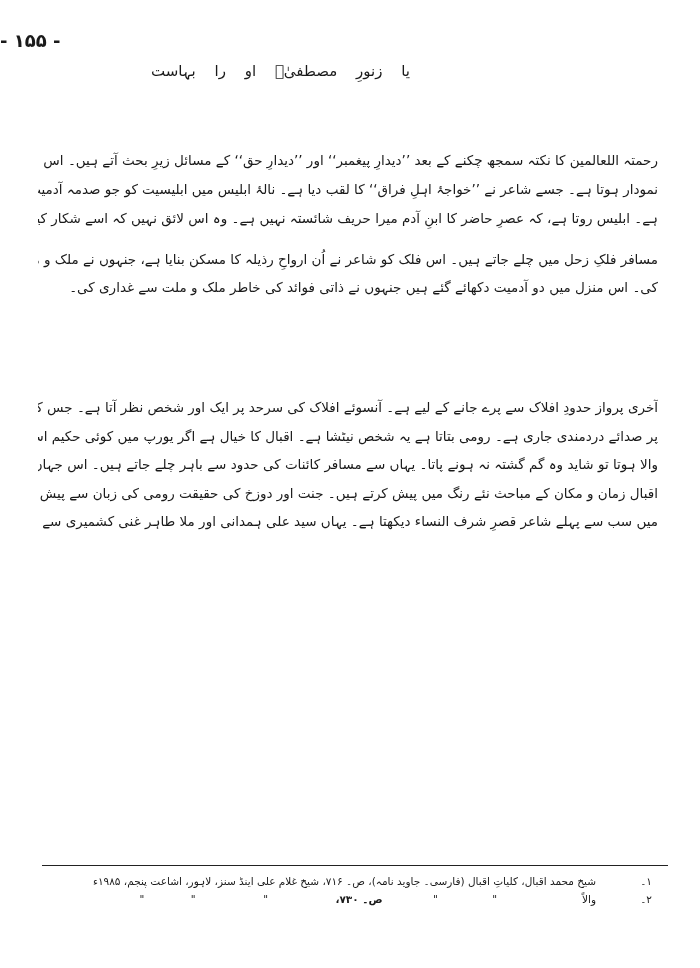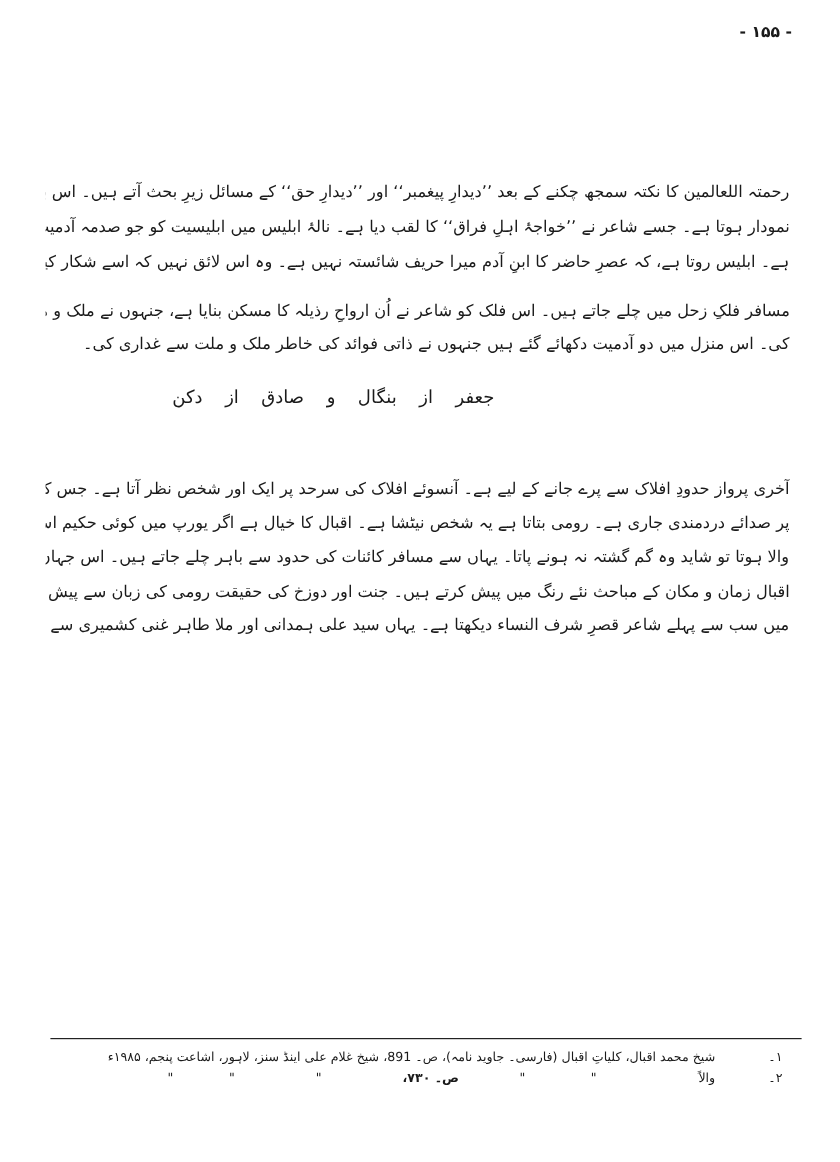--- a/index.html
+++ b/index.html
@@ -10,25 +10,25 @@
     body {
       width: 700px;
       height: 968px;
       position: relative;
       overflow: hidden;
       color: #1a1a1a;
       font-family: "DejaVu Sans", sans-serif;
     }
     .page-number {
       position: absolute;
-      top: 20px;
+      top: 30px;
       left: 0;
       width: 660px;
-      text-align: right;
-      font-size: 13px;
+      text-align: left;
+      font-size: 18px;
       font-weight: bold;
       letter-spacing: 1px;
     }
     .verse {
       position: absolute;
       direction: rtl;
       font-size: 15px;
       word-spacing: 14px;
       white-space: nowrap;
     }
@@ -92,51 +92,51 @@
     .fn-ditto { display: inline-block; text-align: center; }
   </style>
 </head>
 <body>
 
 <div>
 
   <div class="page-number">- ۱۵۵ -</div>
 
   <div class="verse verse1">
+    <span class="line"><span>یا زنورِ مصطفیٰؐ او را بہاست</span></span>
   </div>
 
   <div class="para para1">
     <span class="line">رحمتہ اللعالمین کا نکتہ سمجھ چکنے کے بعد ’’دیدارِ پیغمبر‘‘ اور ’’دیدارِ حق‘‘ کے مسائل زیرِ بحث آتے ہیں۔ اس بحث کے خاتمہ پر ابلیس</span>
     <span class="line">نمودار ہوتا ہے۔ جسے شاعر نے ’’خواجۂ اہلِ فراق‘‘ کا لقب دیا ہے۔ نالۂ ابلیس میں ابلیسیت کو جو صدمہ آدمیت نے دیا ہے اُس کو گلہ</span>
     <span class="line">ہے۔ ابلیس روتا ہے، کہ عصرِ حاضر کا ابنِ آدم میرا حریف شائستہ نہیں ہے۔ وہ اس لائق نہیں کہ اسے شکار کیا جائے۔</span>
   </div>
 
   <div class="para para2">
     <span class="line">مسافر فلکِ زحل میں چلے جاتے ہیں۔ اس فلک کو شاعر نے اُن ارواحِ رذیلہ کا مسکن بنایا ہے، جنہوں نے ملک و ملت سے غداری</span>
     <span class="line">کی۔ اس منزل میں دو آدمیت دکھائے گئے ہیں جنہوں نے ذاتی فوائد کی خاطر ملک و ملت سے غداری کی۔</span>
   </div>
 
   <div class="verse verse2">
-    <span class="line"><span>جعفر از بنگال و صادق از دکن</span></span>
   </div>
 
   <div class="para para3">
     <span class="line">آخری پرواز حدودِ افلاک سے پرے جانے کے لیے ہے۔ آنسوئے افلاک کی سرحد پر ایک اور شخص نظر آتا ہے۔ جس کے لبوں</span>
     <span class="line">پر صدائے دردمندی جاری ہے۔ رومی بتاتا ہے یہ شخص نیٹشا ہے۔ اقبال کا خیال ہے اگر یورپ میں کوئی حکیم اس مجذوب کی وارداتِ قلبی سمجھنے</span>
     <span class="line">والا ہوتا تو شاید وہ گم گشتہ نہ ہونے پاتا۔ یہاں سے مسافر کائنات کی حدود سے باہر چلے جاتے ہیں۔ اس جہاں کی تعریف کے سلسلے میں</span>
     <span class="line">اقبال زمان و مکان کے مباحث نئے رنگ میں پیش کرتے ہیں۔ جنت اور دوزخ کی حقیقت رومی کی زبان سے پیش کی جاتی ہے۔ جنت</span>
     <span class="line">میں سب سے پہلے شاعر قصرِ شرف النساء دیکھتا ہے۔ یہاں سید علی ہمدانی اور ملا طاہر غنی کشمیری سے بھی ملاقات ہوتی ہے۔</span>
   </div>
 
   <div class="footnote-rule"></div>
 
   <div class="footnotes">
     <div class="fn">
       <span class="fn-num">۱۔</span>
-      <span class="fn-text">شیخ محمد اقبال، کلیاتِ اقبال (فارسی۔ جاوید نامہ)، ص۔ 891، شیخ غلام علی اینڈ سنز، لاہور، اشاعت پنجم، ۱۹۸۵ء</span>
+      <span class="fn-text">شیخ محمد اقبال، کلیاتِ اقبال (فارسی۔ جاوید نامہ)، ص۔ ۷۱۶، شیخ غلام علی اینڈ سنز، لاہور، اشاعت پنجم، ۱۹۸۵ء</span>
     </div>
     <div class="fn">
       <span class="fn-num">۲۔</span>
       <span class="fn-text">
         <span style="display:inline-block;width:70px;">والاً</span>
         <span class="fn-ditto" style="width:56px;">"</span>
         <span class="fn-ditto" style="width:56px;">"</span>
         <span class="fn-ditto" style="width:90px;font-weight:bold;">ص۔ ۷۳۰،</span>
         <span class="fn-ditto" style="width:90px;">"</span>
         <span class="fn-ditto" style="width:48px;">"</span>

